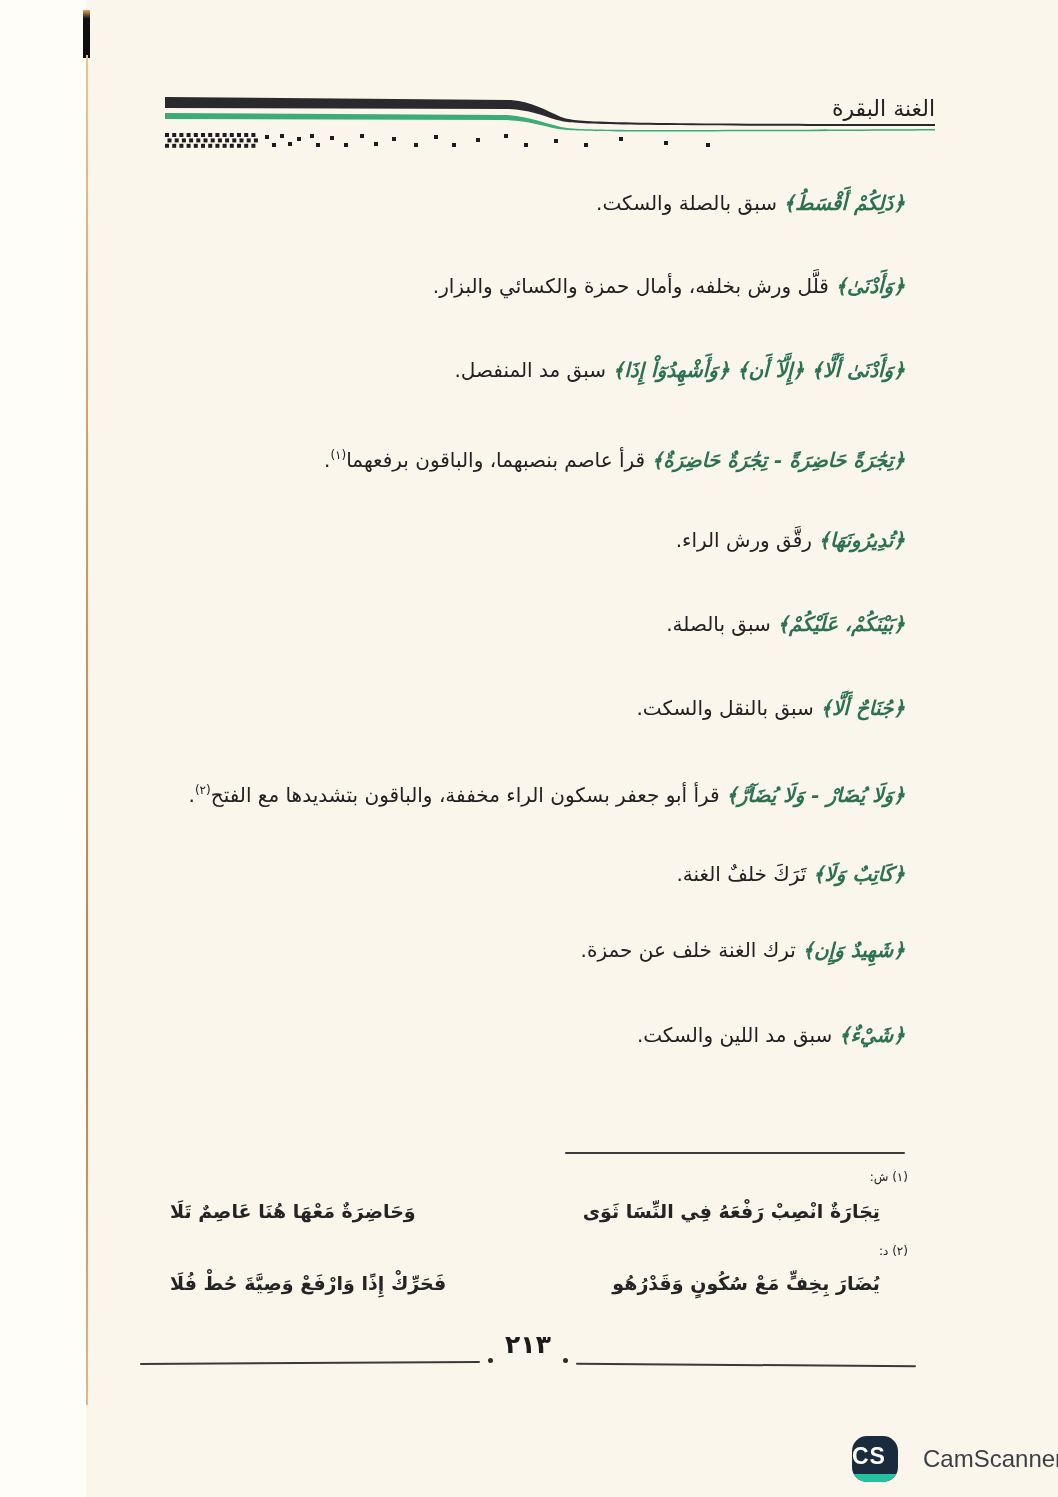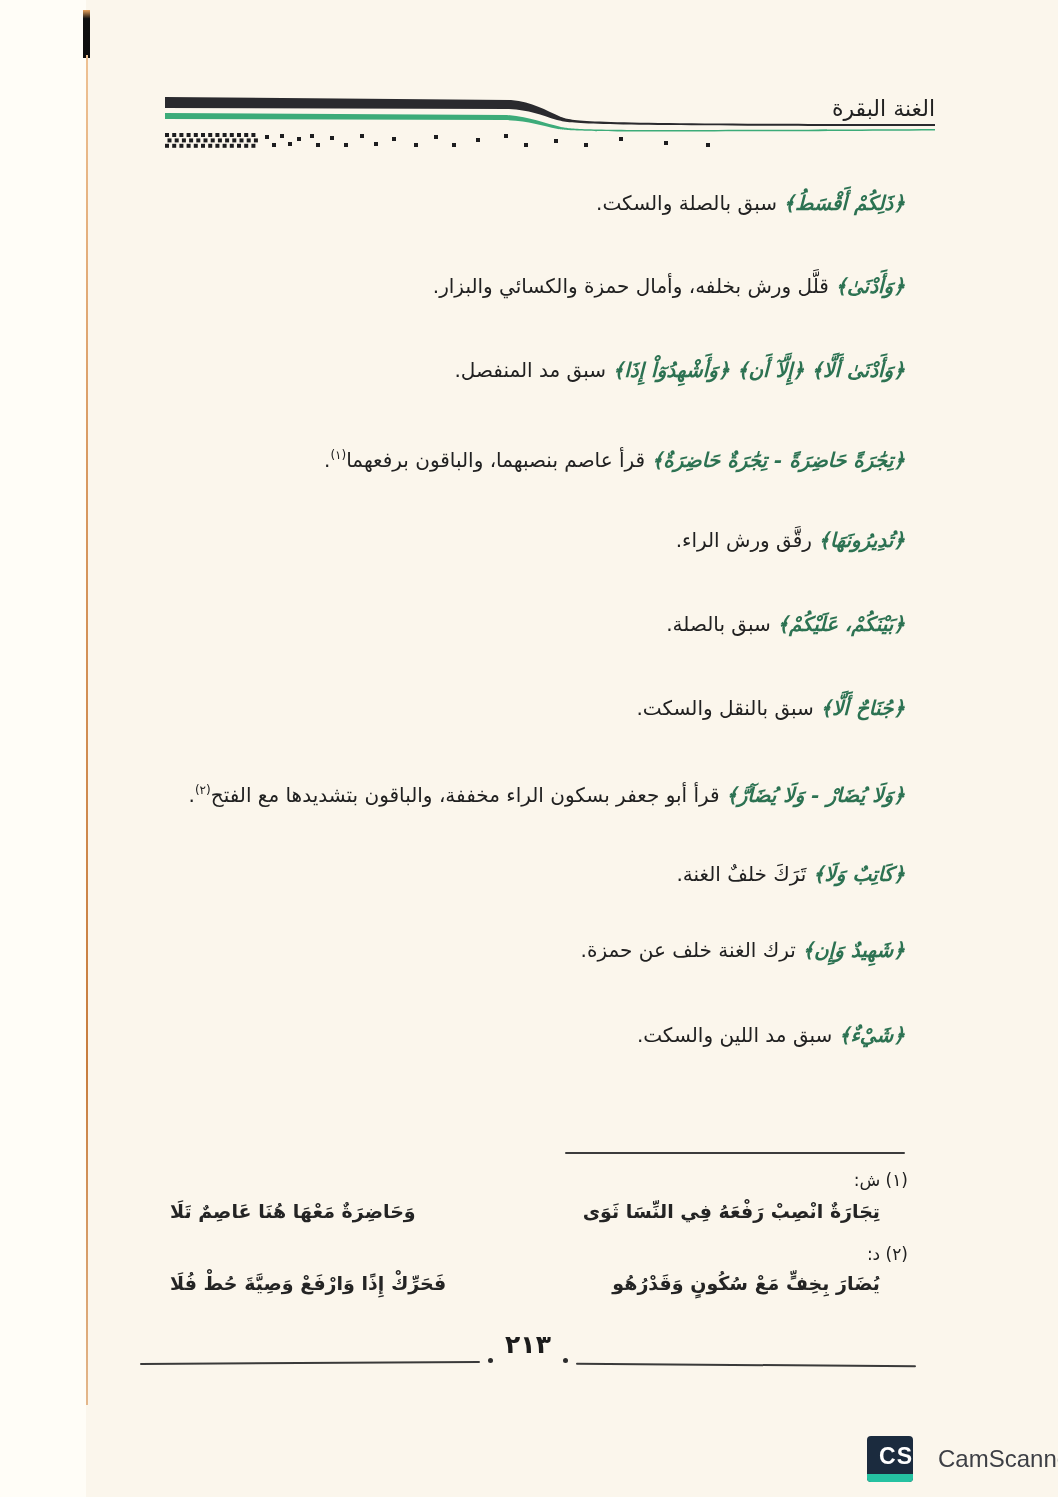--- a/index.html
+++ b/index.html
@@ -27,41 +27,41 @@
   .band-green{fill:var(--band-green,#3cab79);}
   .dot{fill:#1d1d1f;}
   .body-line{
     position:absolute;right:153px;left:140px;text-align:right;direction:rtl;
     font-size:20px;line-height:40px;color:var(--text-black,#212121);
   }
   .quran-quote{color:var(--quote-green,#2c7252);font-weight:600;font-style:italic;}
   .fn-ref{font-size:12px;vertical-align:super;color:var(--text-black,#212121);}
   .fn-separator{position:absolute;top:1152px;right:153px;width:340px;height:2px;
     background:#3c3c3c;border-radius:2px;}
-  .fn-marker{position:absolute;right:150px;font-size:17px;color:var(--text-black,#212121);}
+  .fn-marker{position:absolute;right:150px;font-size:12px;color:var(--text-black,#212121);}
   .fn-marker.m1{top:1170px;}
   .fn-marker.m2{top:1244px;}
   .fn-verse{
     position:absolute;right:178px;left:170px;display:flex;justify-content:space-between;
     direction:rtl;font-size:19px;font-weight:600;color:#242424;
   }
   .fn-verse.v1{top:1200px;}
   .fn-verse.v2{top:1272px;}
   .footer-rule{
     position:absolute;top:1334px;right:142px;left:140px;display:flex;align-items:flex-end;
     direction:rtl;gap:8px;
   }
   .rule-seg{flex:1;height:2px;background:#3a3a3a;border-radius:2px;}
   .rule-seg.r{transform:translateY(3px) rotate(0.4deg);}
   .rule-seg.l{transform:translateY(1px) rotate(-0.3deg);}
   .rule-dot{width:5px;height:5px;border-radius:50%;background:#2c2c2c;}
   .page-number{font-size:25px;font-weight:bold;color:#1b1b1b;padding:0 4px;transform:translateY(-4px);}
   .watermark{position:absolute;top:1436px;right:10px;left:852px;display:flex;align-items:center;gap:11px;direction:ltr;}
-  .wm-icon{position:relative;width:46px;height:46px;border-radius:4px;background:var(--wm-navy,#1b2b3e);
-    overflow:hidden;flex:0 0 auto;display:flex;align-items:center;justify-content:flex-end;margin-left:15px;}
+  .wm-icon{position:relative;width:46px;height:46px;border-radius:15px;background:var(--wm-navy,#1b2b3e);
+    overflow:hidden;flex:0 0 auto;display:flex;align-items:center;justify-content:flex-start;}
   .wm-strip{position:absolute;left:0;right:0;bottom:0;height:8px;background:var(--wm-teal,#25c2a2);}
   .wm-cs{color:#fff;font-weight:bold;font-size:23px;font-family:"Liberation Sans",sans-serif;margin-bottom:6px;letter-spacing:1px;}
   .wm-label{font-family:Liberation Sans, sans-serif;font-size:24px;color:var(--wm-text,#3d3f45);white-space:nowrap;margin-left:14px;}
 </style>
 </head>
 <body>
 
 <div class="page">
 
   <div class="right-margin"></div>

